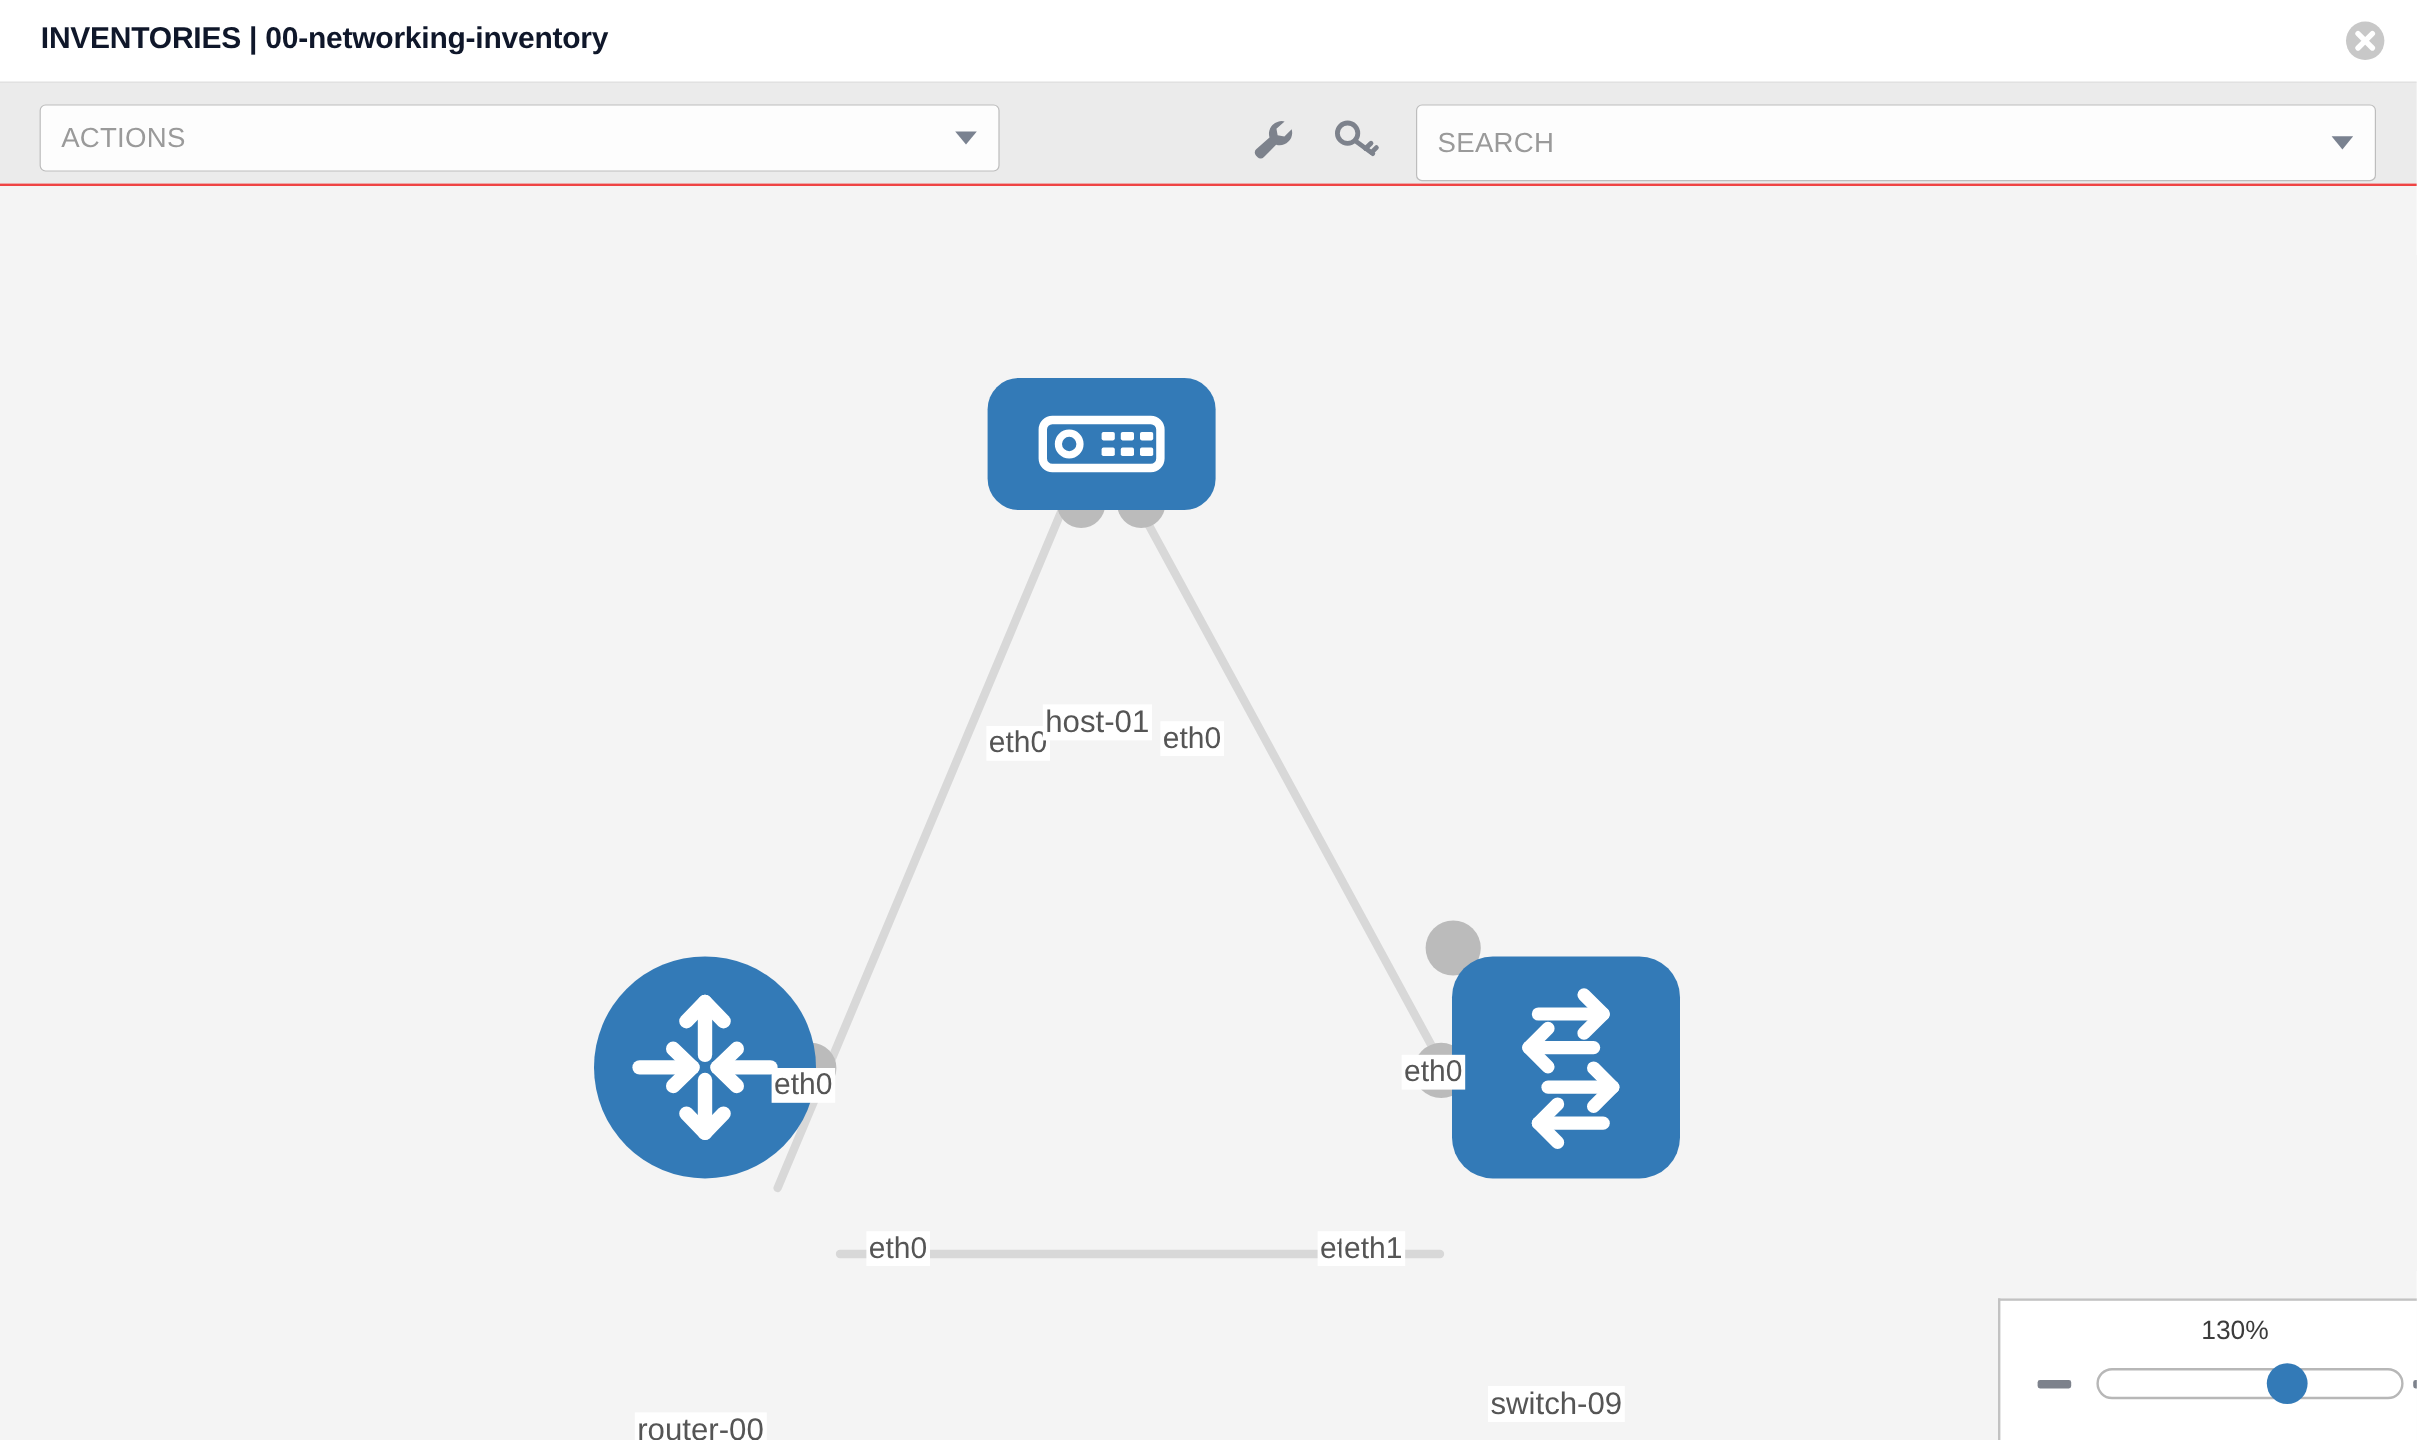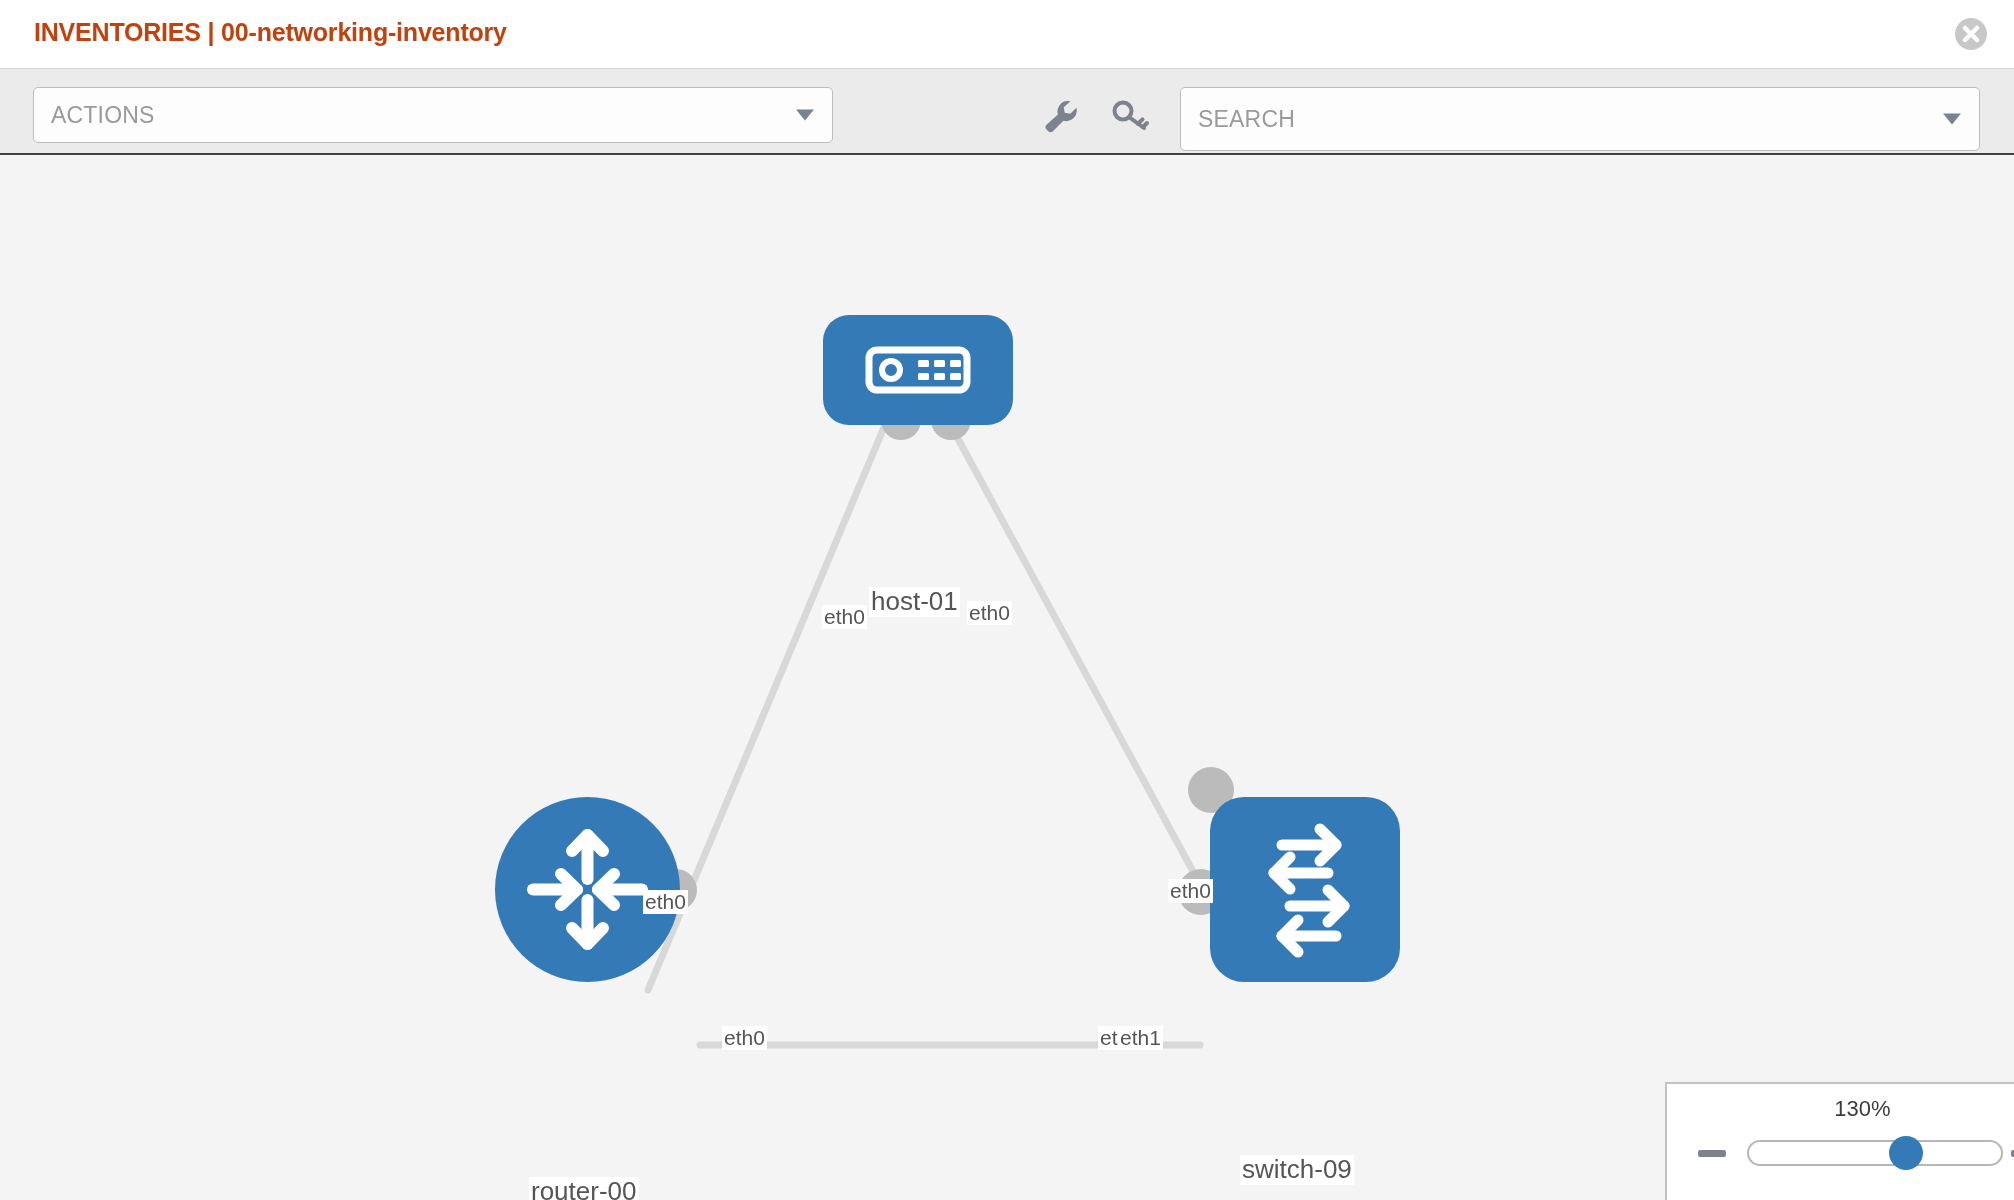--- a/index.html
+++ b/index.html
@@ -30,21 +30,21 @@
     background: #ffffff;
     border-bottom: 1px solid #d7d7d7;
     box-sizing: border-box;
   }
   .header-title {
     position: absolute;
     left: 34px;
     top: 18px;
     font-size: 25px;
     font-weight: bold;
-    color: #c2410c;
+    color: #0f172a;
     letter-spacing: -0.2px;
     white-space: nowrap;
   }
   .close-btn {
     position: absolute;
     right: 27px;
     top: 18px;
     width: 32px;
     height: 32px;
     border-radius: 50%;
@@ -54,21 +54,21 @@
   .close-btn svg { display: block; }
 
   
   .toolbar {
     position: absolute;
     left: 0;
     top: 69px;
     width: 2014px;
     height: 86px;
     background: #ebebeb;
-    border-bottom: 2px solid #404040;
+    border-bottom: 2px solid #ef4444;
     box-sizing: border-box;
   }
 
   .select-box {
     position: absolute;
     background: #fdfdfd;
     border: 1px solid #bdbdbd;
     border-radius: 5px;
     box-sizing: border-box;
     cursor: pointer;
@@ -160,21 +160,21 @@
   
   .port {
     position: absolute;
     background: #bbbbbb;
     border-radius: 50%;
   }
 
   
   .iface-label {
     position: absolute;
-    font-size: 21px;
+    font-size: 25px;
     color: #555555;
     background: #ffffff;
     white-space: nowrap;
     padding: 0 2px;
     line-height: 1.15;
   }
 
   
   .zoom-panel {
     position: absolute;

